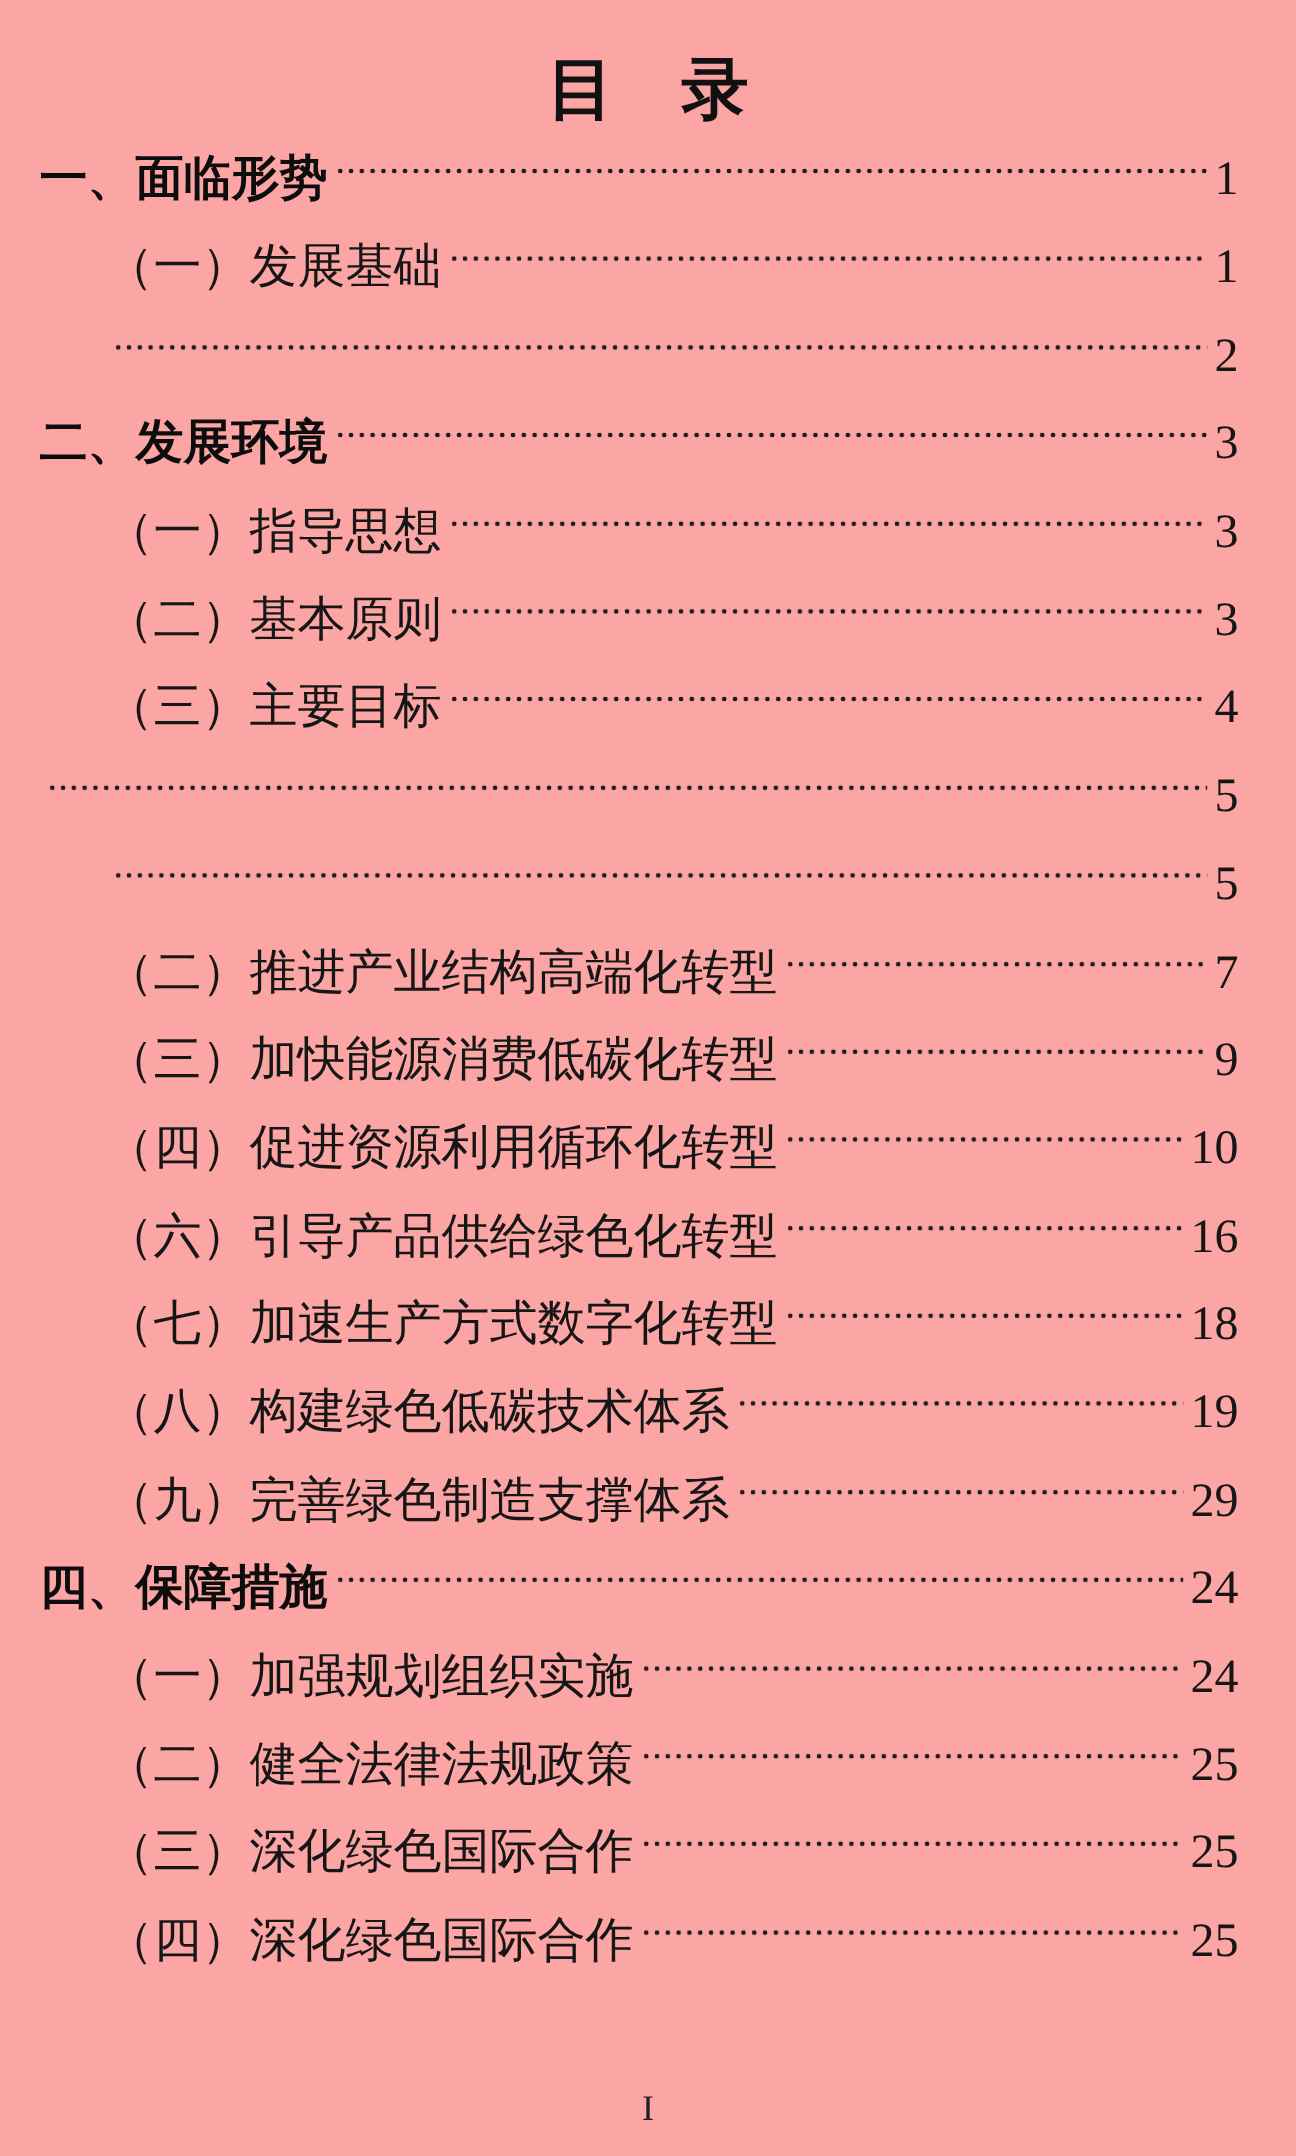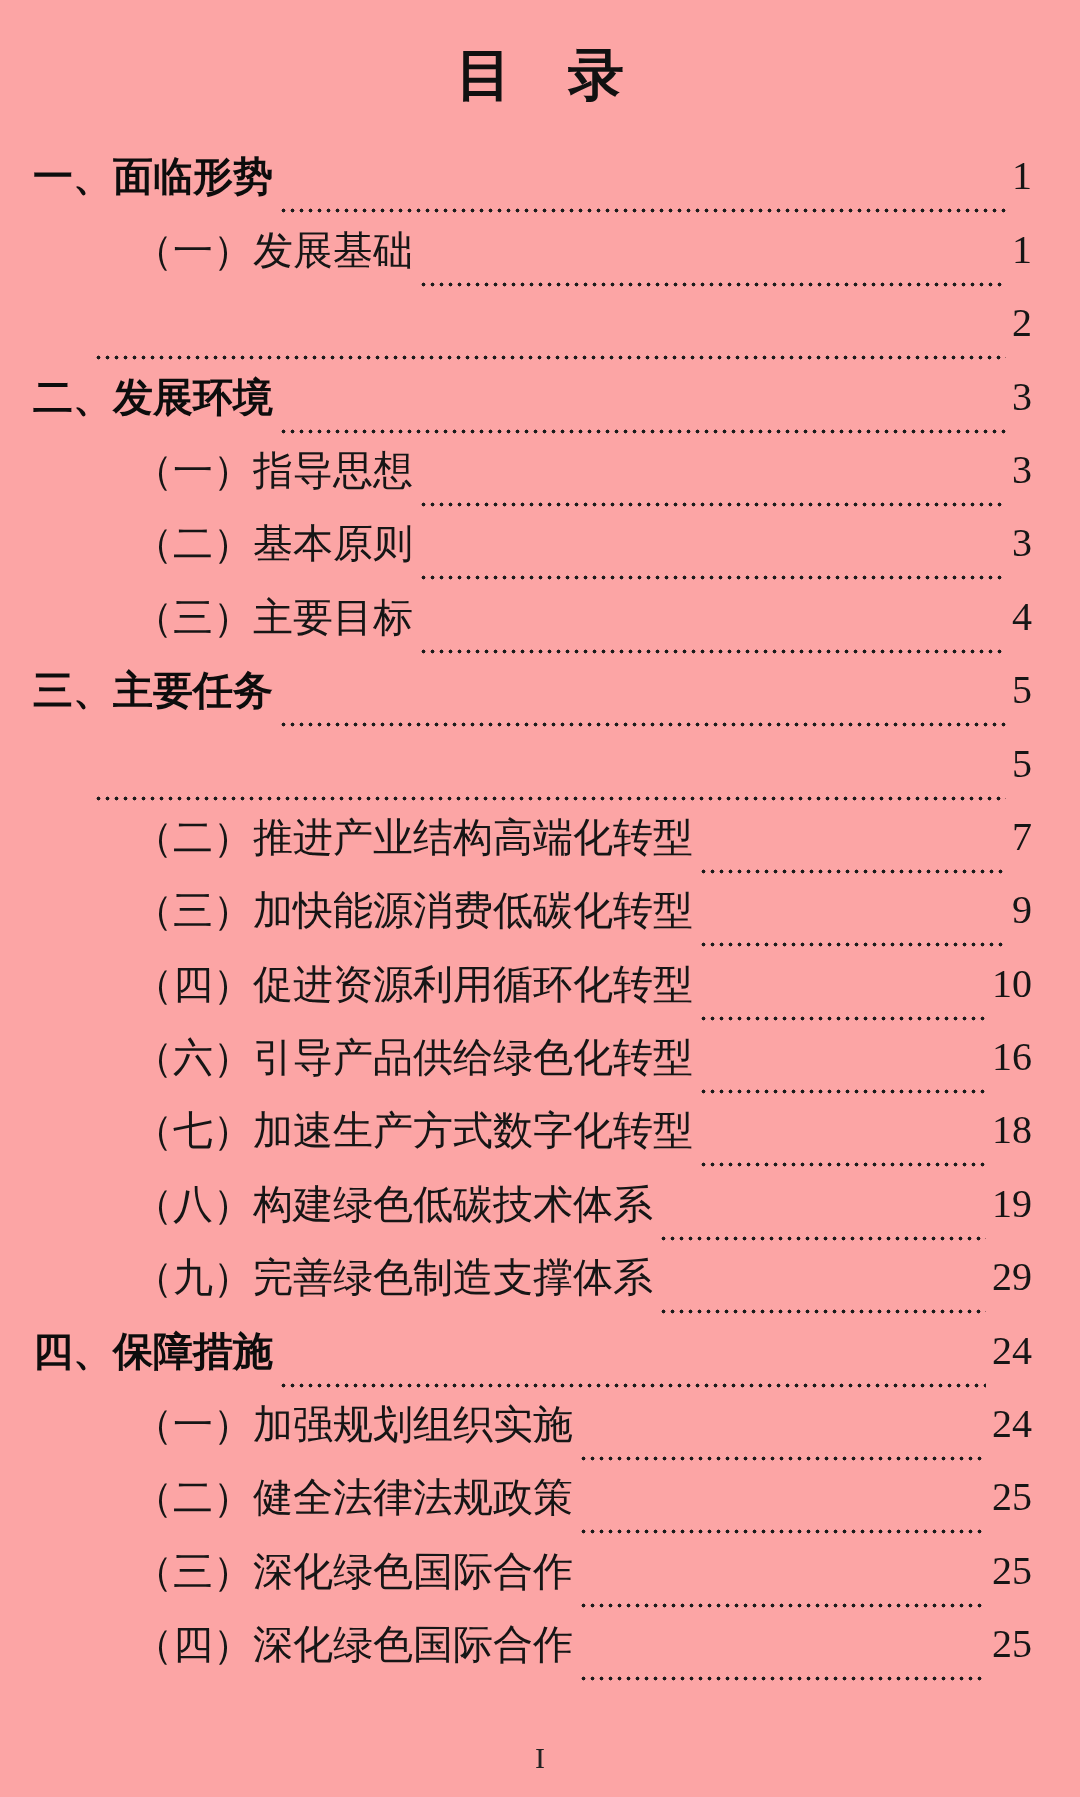--- a/index.html
+++ b/index.html
@@ -29,41 +29,40 @@
     white-space: pre;
   }
   .toc {
     position: absolute;
     left: 33px;
     right: 48px;
     top: 126px;
   }
   .toc-row {
     display: flex;
-    align-items: flex-end;
+    align-items: flex-start;
     height: 73.4px;
     white-space: nowrap;
   }
   .toc-row .label {
     font-size: 40px;
     line-height: 46px;
     color: #161616;
   }
   .toc-row.level-1 .label {
     font-family: "Liberation Sans", "DejaVu Sans", sans-serif;
     font-weight: 700;
     color: #0d0d0d;
   }
   .toc-row.level-2 {
     padding-left: 55px;
   }
   .toc-row.level-2 .label {
-    font-family: Liberation Sans, sans-serif;
+    font-family: Liberation Serif, serif;
     font-weight: 400;
-    margin-left: 45px;
   }
   .leader {
     flex: 1 1 auto;
     height: 5px;
     margin: 0 6px 0 8px;
     transform: translateY(14px);
     background-image: radial-gradient(circle at 2.5px 2.5px, #1c1c1c 1.7px, rgba(0,0,0,0) 2.2px);
     background-size: 9px 5px;
     background-repeat: repeat-x;
   }
@@ -120,21 +119,20 @@
       <span class="label">（二）基本原则</span>
       <span class="leader"></span>
       <span class="pagenum">3</span>
     </div>
       <div class="toc-row level-2">
       <span class="label">（三）主要目标</span>
       <span class="leader"></span>
       <span class="pagenum">4</span>
     </div>
       <div class="toc-row level-1">
-      <span class="label">三、主要任务</span>
       <span class="leader"></span>
       <span class="pagenum">5</span>
     </div>
       <div class="toc-row level-2">
       <span class="leader"></span>
       <span class="pagenum">5</span>
     </div>
       <div class="toc-row level-2">
       <span class="label">（二）推进产业结构高端化转型</span>
       <span class="leader"></span>

